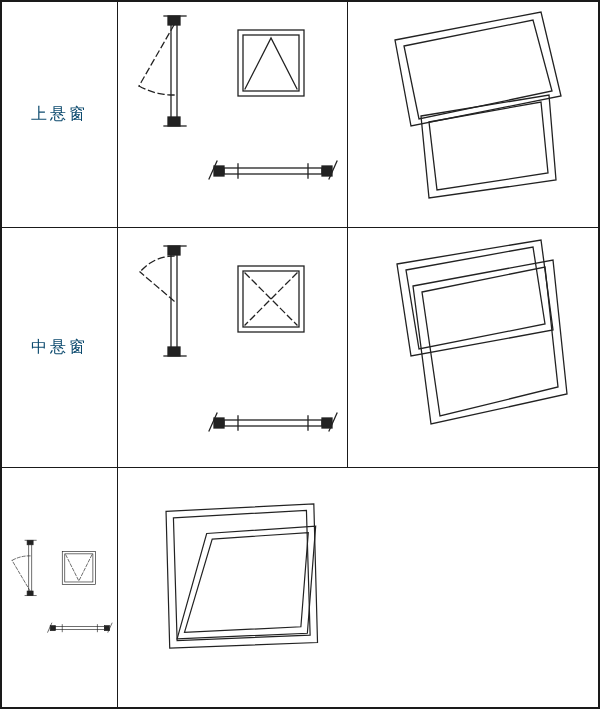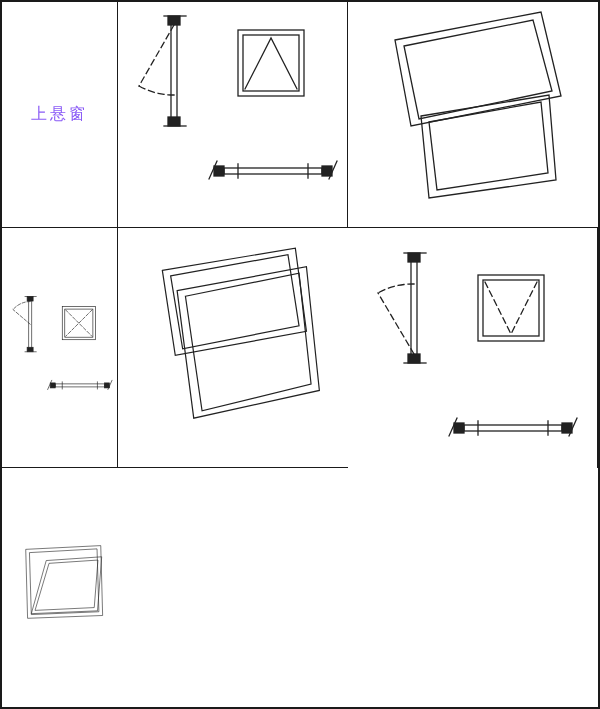--- a/index.html
+++ b/index.html
@@ -19,21 +19,21 @@
   }
   .cell {
     border-right:1px solid #1a1a1a;
     border-bottom:1px solid #1a1a1a;
     display:flex; align-items:center; justify-content:center;
     overflow:hidden; background:#ffffff;
   }
   .cell.last-col { border-right:none; }
   .cell.last-row { border-bottom:none; }
   .label {
-    font-size:16px; letter-spacing:3px; color:#8b5cf6; white-space:nowrap;
+    font-size:16px; letter-spacing:3px; color:#0c4a6e; white-space:nowrap;
   }
   svg { display:block; }
   .ln line, .ln rect, .ln path, .ln polyline, .ln polygon {
     stroke:#222; stroke-width:1.3; fill:none;
     stroke-linecap:square; stroke-linejoin:miter;
   }
   .ln .fill { fill:#222; stroke:#222; }
   .ln .dash { stroke-dasharray:6 4; }
 </style>
 </head>
@@ -78,20 +78,23 @@
     <svg width="249" height="225" viewBox="0 0 249 225">
       <g class="ln">
         <polygon points="72,114 200,93 207,178 80,196"></polygon>
         <polygon points="80,120 192,100 199,171 88,188"></polygon>
         <polygon points="46,38 192,10 212,94 62,124"></polygon>
         <polygon points="55,44 184,18 203,89 70,117"></polygon>
       </g>
     </svg>
   </div>
 
+  <div class="cell">
+    <span class="label">中悬窗</span>
+  </div>
 
   <div class="cell">
     <svg width="229" height="239" viewBox="0 0 229 239">
       <g class="ln" transform="translate(6,18)">
         <rect class="fill" x="44" y="0" width="12" height="9"></rect>
         <rect class="fill" x="44" y="101" width="12" height="9"></rect>
         <line x1="40" y1="0" x2="62" y2="0"></line>
         <line x1="40" y1="110" x2="62" y2="110"></line>
         <line x1="47" y1="9" x2="47" y2="101"></line>
         <line x1="53" y1="9" x2="53" y2="101"></line>

